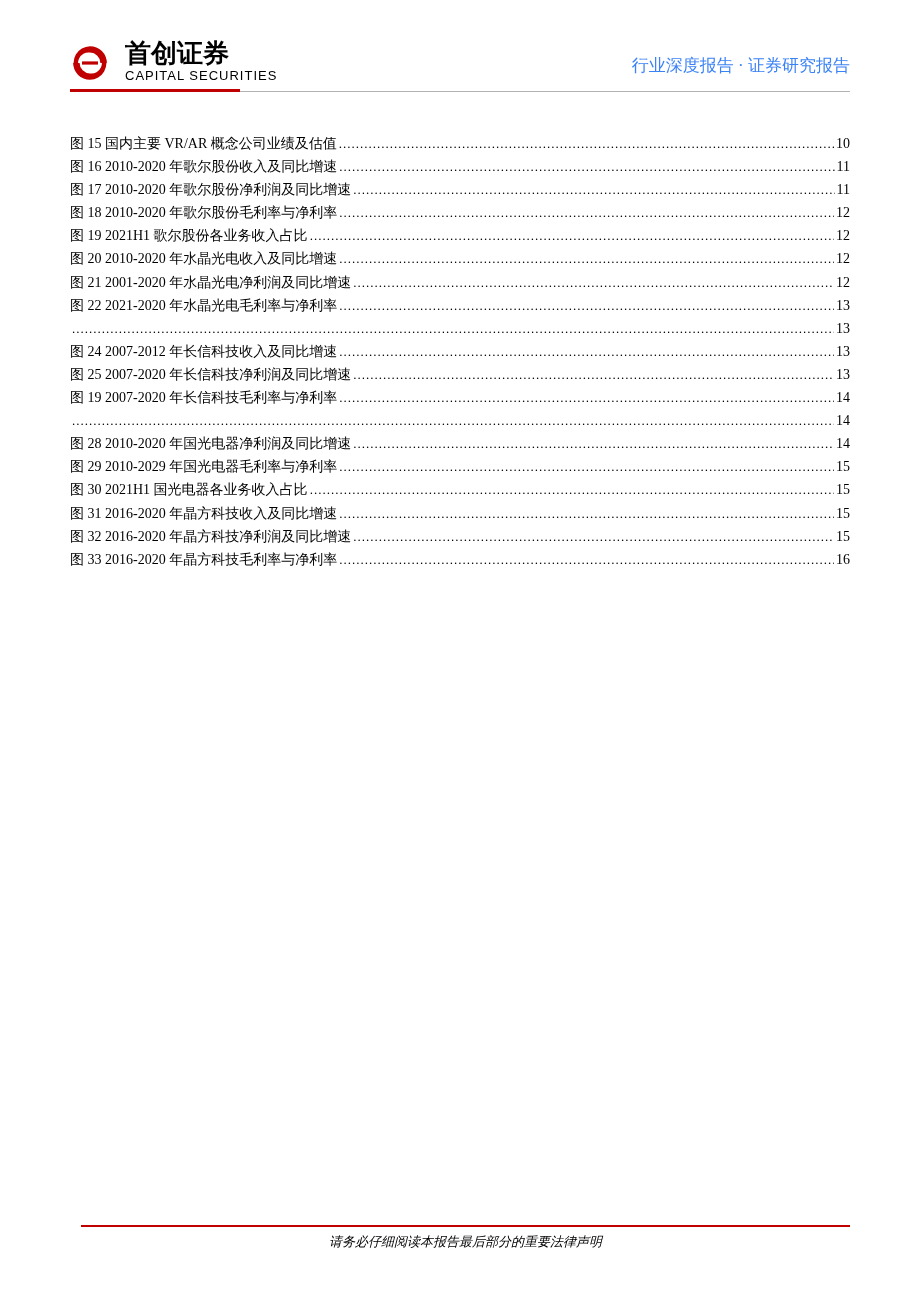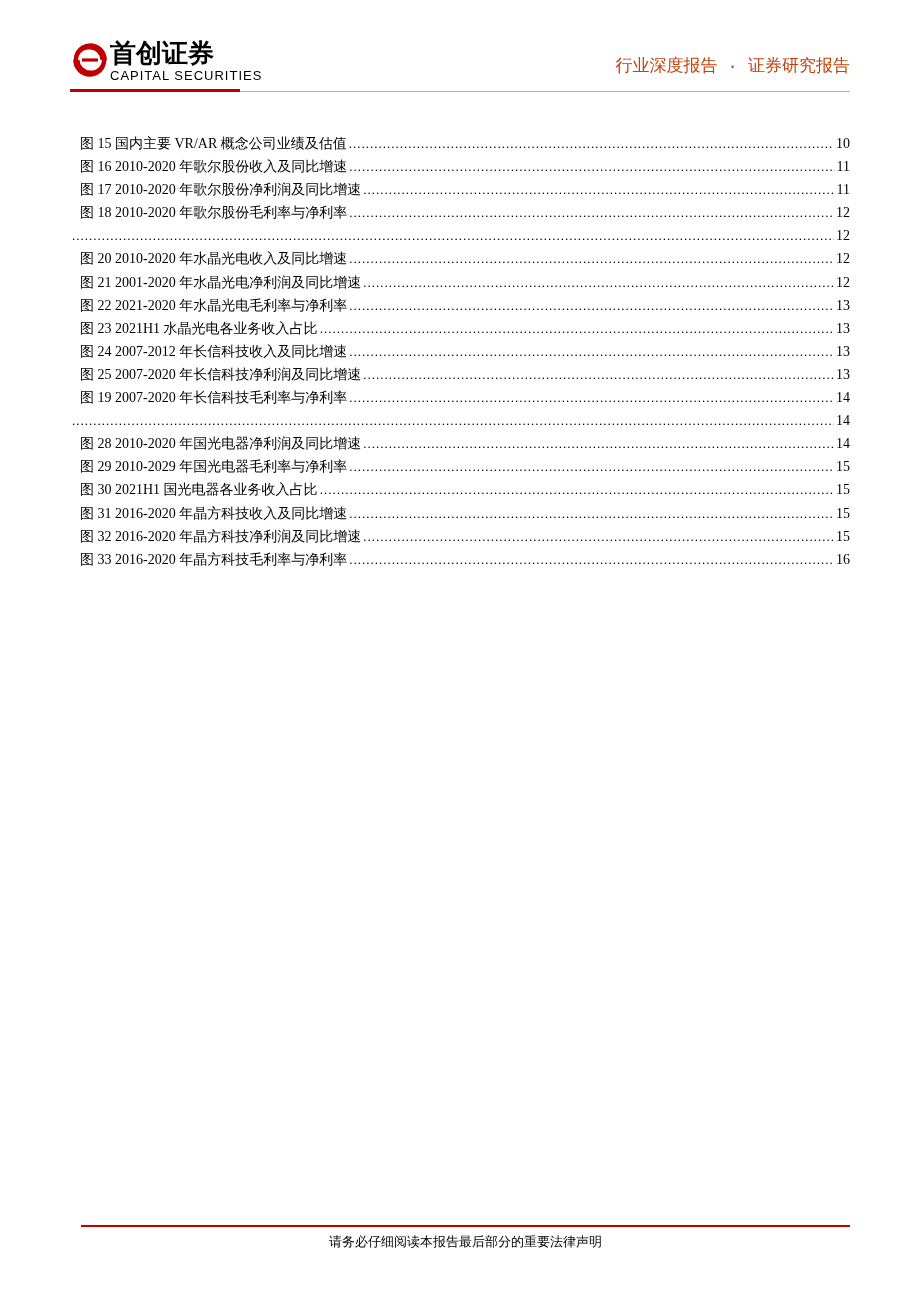--- a/index.html
+++ b/index.html
@@ -17,79 +17,79 @@
     position: relative;
   }
   .header {
     display: flex;
     justify-content: space-between;
     align-items: flex-end;
     padding-bottom: 4px;
   }
   .logo-block {
     display: flex;
-    align-items: flex-start;
-    gap: 0;
+    align-items: flex-end;
+    gap: 15px;
   }
   .logo-icon svg { display: block; }
   .logo-text-cn {
     font-family: "SimHei", "黑体", sans-serif;
     font-size: 26px;
     font-weight: 900;
     color: #000;
     line-height: 1;
   }
   .logo-text-en {
     font-size: 13px;
     letter-spacing: 1px;
     color: #000;
     font-family: Arial, sans-serif;
     font-weight: normal;
     margin-top: 2px;
   }
   .header-right {
-    font-family: Liberation Mono, monospace;
+    font-family: Liberation Serif, serif;
     font-size: 17px;
-    color: #c2410c;
+    color: #3b82f6;
     padding-bottom: 6px;
   }
   .rule {
     height: 3px;
     margin-top: 2px;
     display: flex;
   }
   .rule .red { flex: 0 0 170px; background: #c00000; }
   .rule .grey { flex: 1; background: #7f7f7f; height: 1.5px; align-self: flex-end; opacity: .6;}
   .toc {
     margin-top: 40px;
     font-size: 14px;
     color: #000;
   }
   .toc-row {
     display: flex;
     align-items: baseline;
     line-height: 1.65;
     white-space: nowrap;
   }
-  .toc-label { flex: 0 0 auto; margin-left: 10px; }
+  .toc-label { flex: 0 0 auto; }
   .toc-leader {
     flex: 1 1 auto;
     overflow: hidden;
     margin: 0 2px;
   }
   .toc-leader::after {
     content: "....................................................................................................................................................................................................................";
     letter-spacing: 1px;
     color: #000;
     font-size: 13px;
   }
   .toc-page { flex: 0 0 auto; }
   .footer {
     position: absolute;
-    left: 81px; right: 70px; bottom: 50px;
+    left: 81px; right: 70px; bottom: 50px; font-style: italic;
   }
   .footer-rule { height: 2px; background: #c00000; margin-bottom: 6px; }
   .footer-text {
     text-align: center;
     font-size: 13px;
     font-family: "SimSun", serif;
   }
 </style>
 </head>
 <body>
@@ -133,40 +133,40 @@
         <span class="toc-label">图 17 2010-2020 年歌尔股份净利润及同比增速</span>
         <span class="toc-leader"></span>
         <span class="toc-page">11</span>
       </div>
       <div class="toc-row">
         <span class="toc-label">图 18 2010-2020 年歌尔股份毛利率与净利率</span>
         <span class="toc-leader"></span>
         <span class="toc-page">12</span>
       </div>
       <div class="toc-row">
+        <span class="toc-label">图 19 2021H1 歌尔股份各业务收入占比</span>
         <span class="toc-leader"></span>
         <span class="toc-page">12</span>
       </div>
       <div class="toc-row">
         <span class="toc-label">图 20 2010-2020 年水晶光电收入及同比增速</span>
         <span class="toc-leader"></span>
         <span class="toc-page">12</span>
       </div>
       <div class="toc-row">
         <span class="toc-label">图 21 2001-2020 年水晶光电净利润及同比增速</span>
         <span class="toc-leader"></span>
         <span class="toc-page">12</span>
       </div>
       <div class="toc-row">
         <span class="toc-label">图 22 2021-2020 年水晶光电毛利率与净利率</span>
         <span class="toc-leader"></span>
         <span class="toc-page">13</span>
       </div>
       <div class="toc-row">
-        <span class="toc-label">图 23 2021H1 水晶光电各业务收入占比</span>
         <span class="toc-leader"></span>
         <span class="toc-page">13</span>
       </div>
       <div class="toc-row">
         <span class="toc-label">图 24 2007-2012 年长信科技收入及同比增速</span>
         <span class="toc-leader"></span>
         <span class="toc-page">13</span>
       </div>
       <div class="toc-row">
         <span class="toc-label">图 25 2007-2020 年长信科技净利润及同比增速</span>

